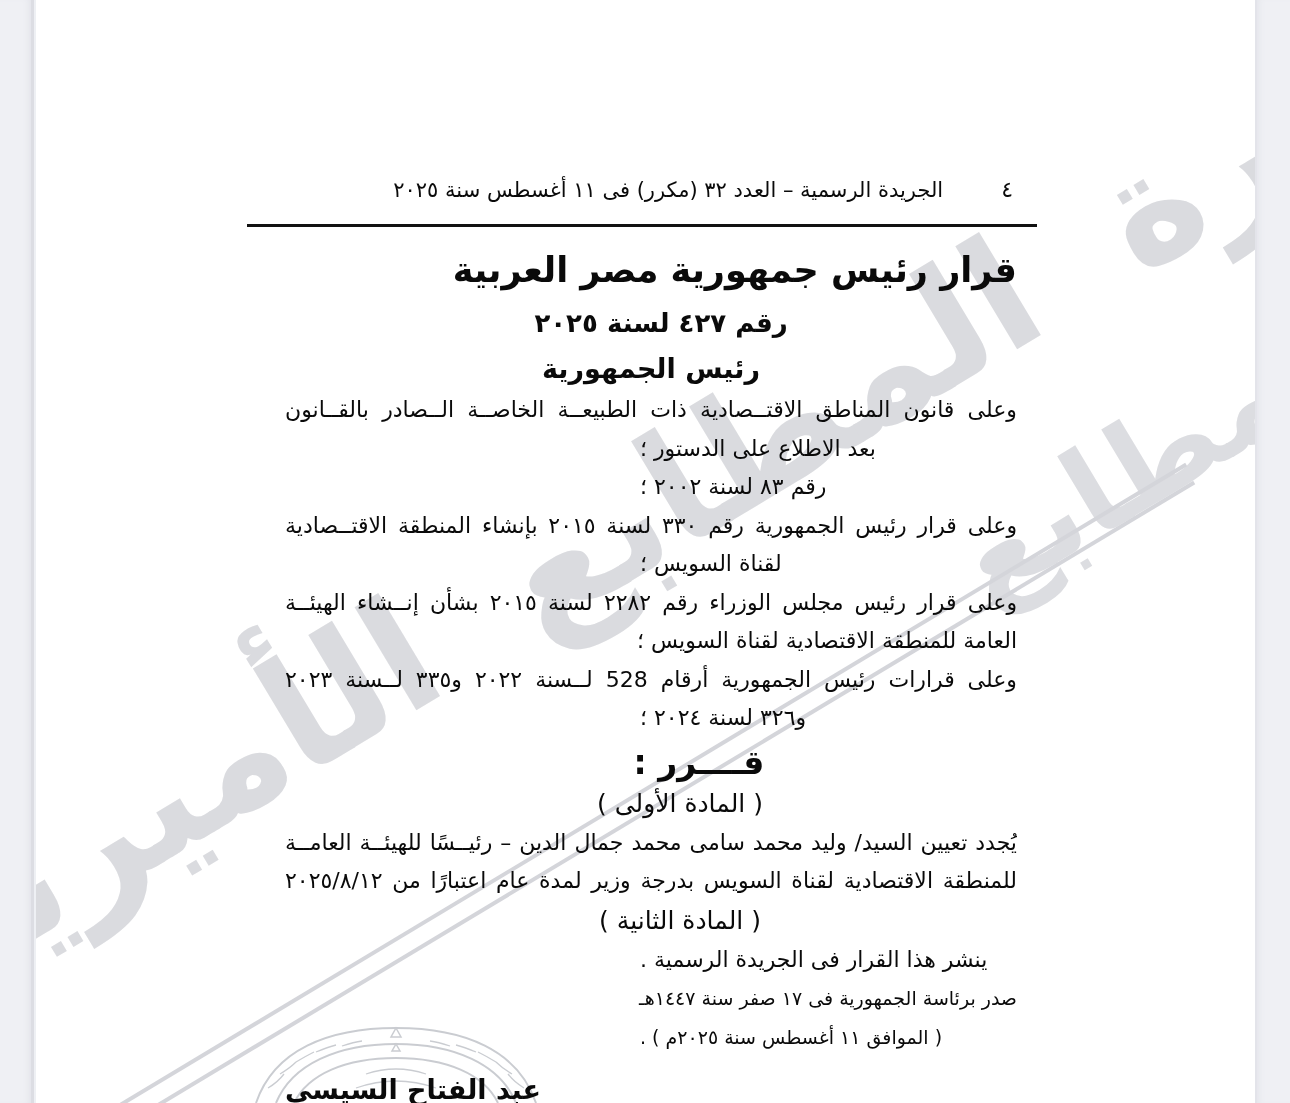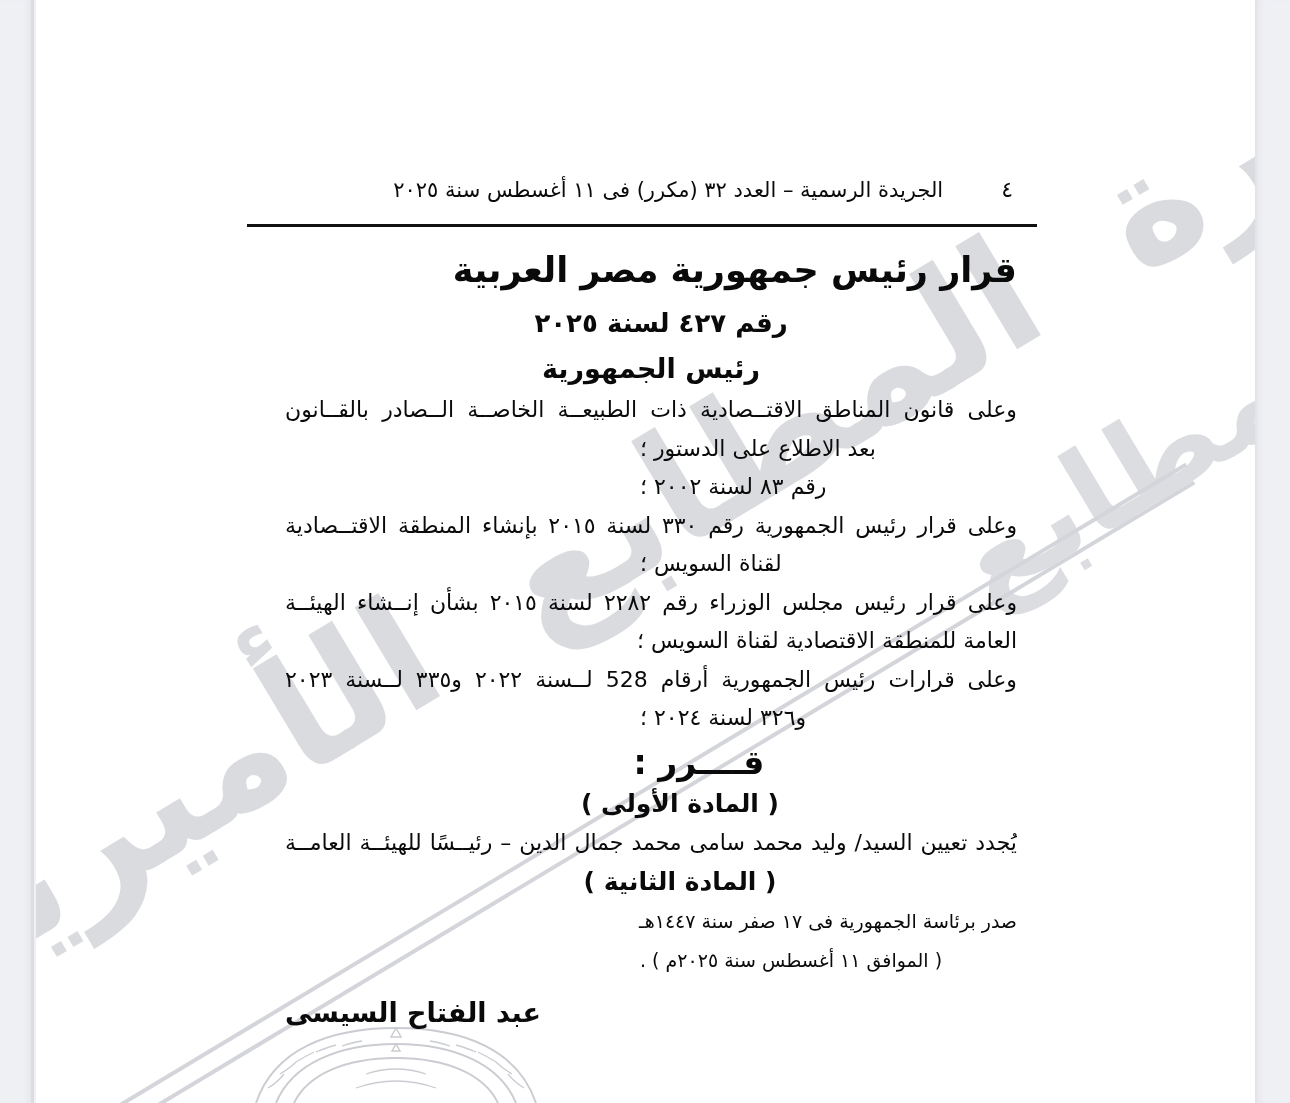--- a/index.html
+++ b/index.html
@@ -60,21 +60,21 @@
   .line{height:38.5px;white-space:nowrap;}
   .jfull{text-align:justify;text-align-last:justify;white-space:normal;overflow:hidden;}
   .half{text-align:left;padding-left:355px;}
   .half2{text-align:right;padding-left:310px;}
   .small{font-size:19px;}
   .qarrar{
     height:42px;line-height:42px;font-size:33px;font-weight:bold;
     text-align:center;padding-left:96px;margin-top:4px;white-space:nowrap;
   }
   .article-head{
-    height:40px;line-height:40px;font-size:25px;font-weight:bold;
+    height:40px;line-height:40px;font-size:25px;font-weight:normal;
     text-align:center;padding-left:58px;white-space:nowrap;
   }
   .signature{
     margin-top:12px;height:44px;line-height:44px;text-align:left;
     font-size:27px;font-weight:bold;white-space:nowrap;padding-left:0;
   }
 </style>
 </head>
 <body>
 
@@ -125,22 +125,24 @@
     <div class="line half">لقناة السويس ؛</div>
     <div class="line jfull">وعلى قرار رئيس مجلس الوزراء رقم ٢٢٨٢ لسنة ٢٠١٥ بشأن إنــشاء الهيئــة</div>
     <div class="line half2">العامة للمنطقة الاقتصادية لقناة السويس ؛</div>
     <div class="line jfull">وعلى قرارات رئيس الجمهورية أرقام 528 لــسنة ٢٠٢٢ و٣٣٥ لــسنة ٢٠٢٣</div>
     <div class="line half">و٣٢٦ لسنة ٢٠٢٤ ؛</div>
 
     <div class="qarrar">قــــرر :</div>
 
     <div class="article-head">( المادة الأولى )</div>
     <div class="line jfull">يُجدد تعيين السيد/ وليد محمد سامى محمد جمال الدين – رئيــسًا للهيئــة العامــة</div>
+    <div class="line jfull">للمنطقة الاقتصادية لقناة السويس بدرجة وزير لمدة عام اعتبارًا من ٢٠٢٥/٨/١٢</div>
 
     <div class="article-head">( المادة الثانية )</div>
+    <div class="line half">ينشر هذا القرار فى الجريدة الرسمية .</div>
 
     <div class="line half small">صدر برئاسة الجمهورية فى ١٧ صفر سنة ١٤٤٧هـ</div>
     <div class="line half small">( الموافق ١١ أغسطس سنة ٢٠٢٥م ) .</div>
 
     <div class="signature">عبد الفتاح السيسى</div>
 
   </div>
 </div>
 
 </body></html>

